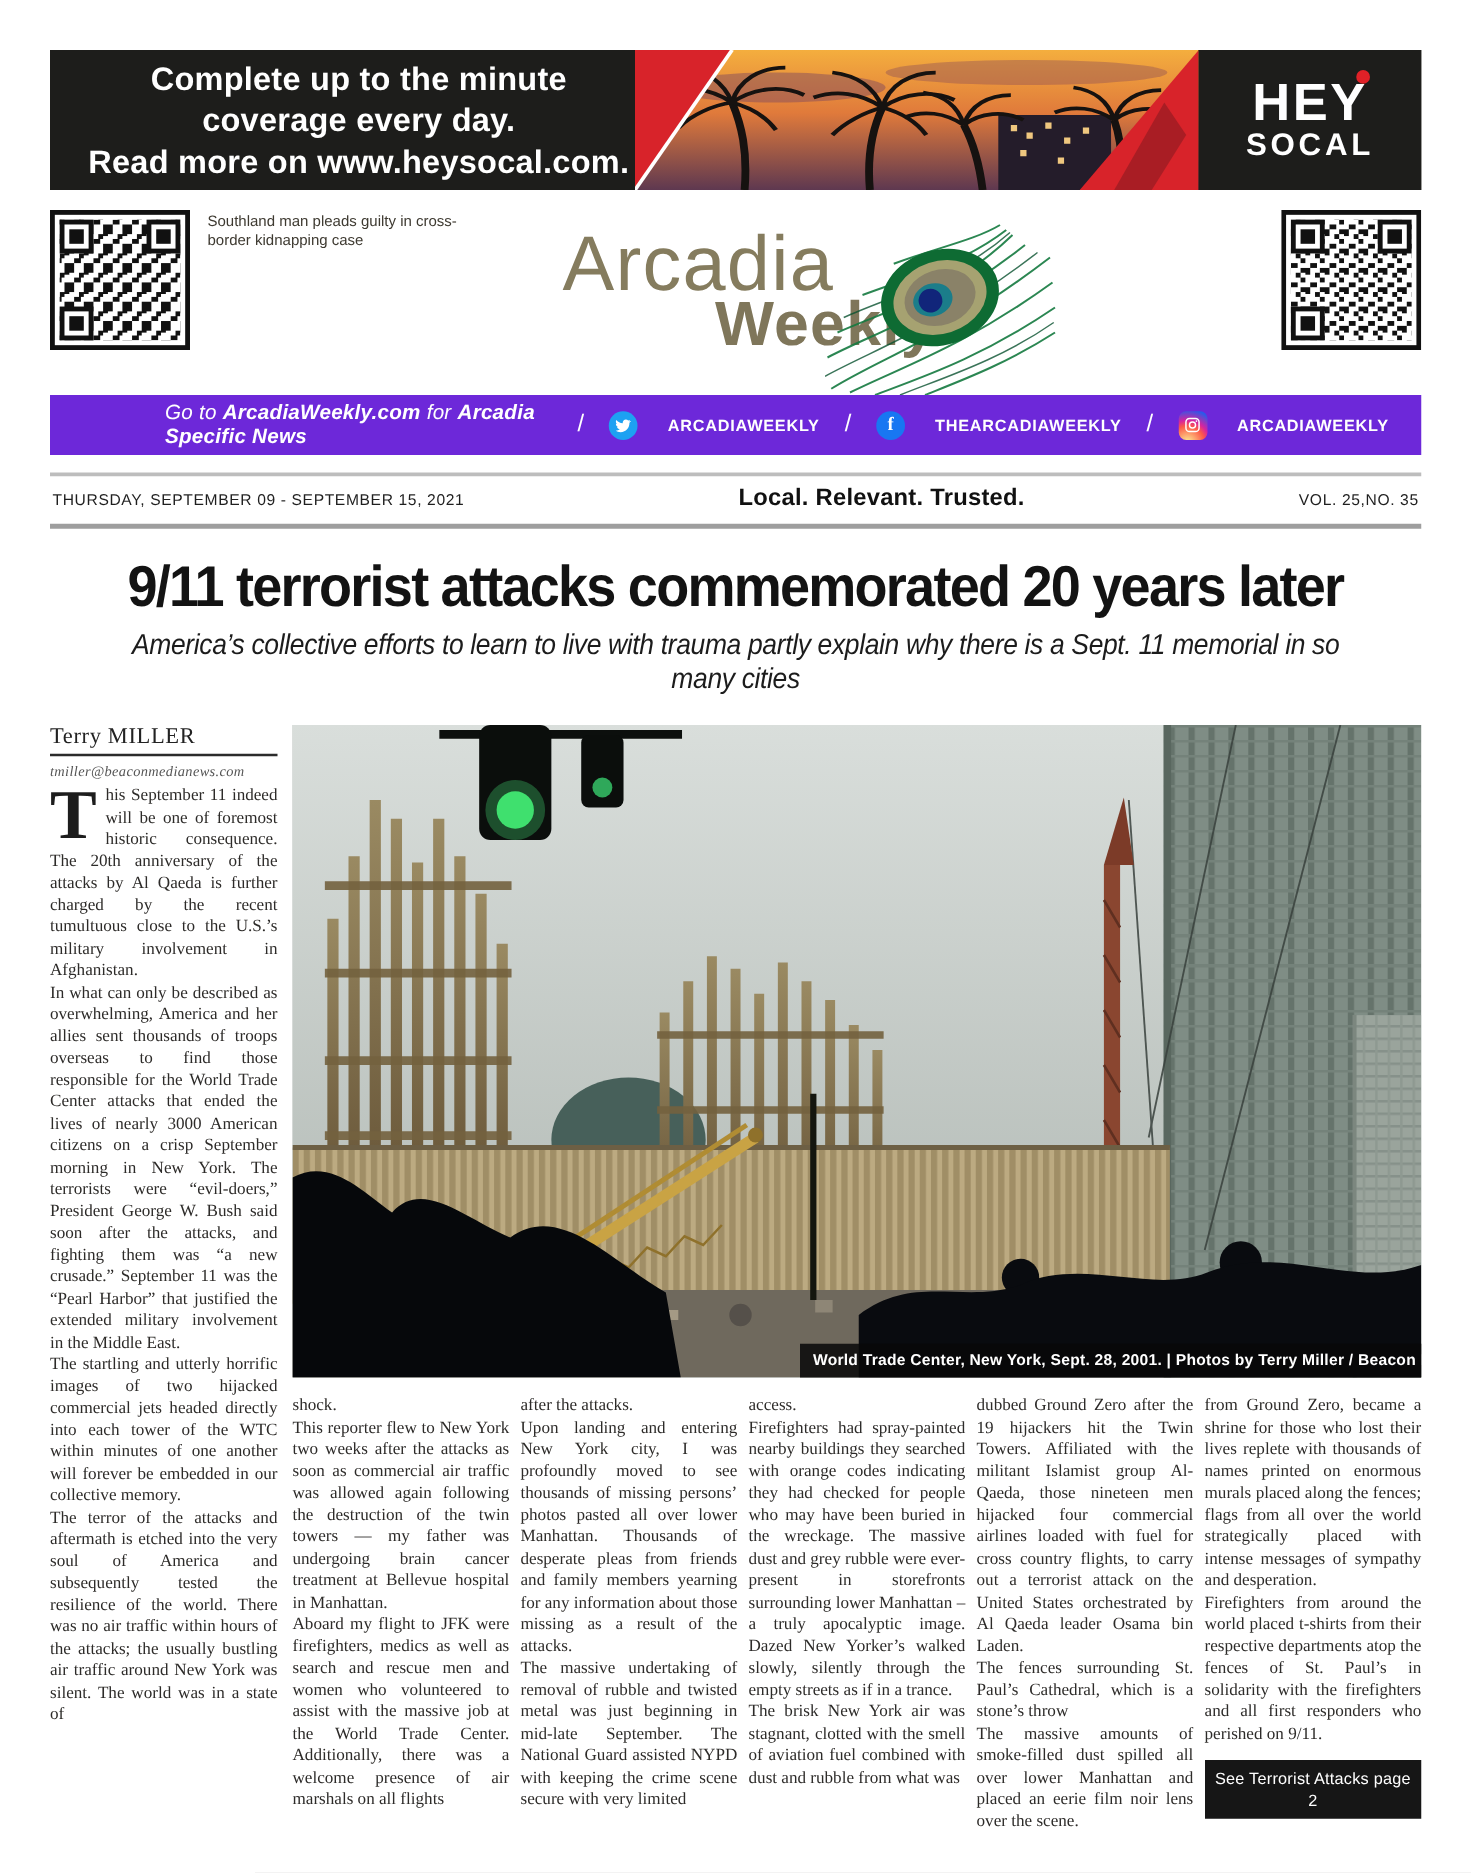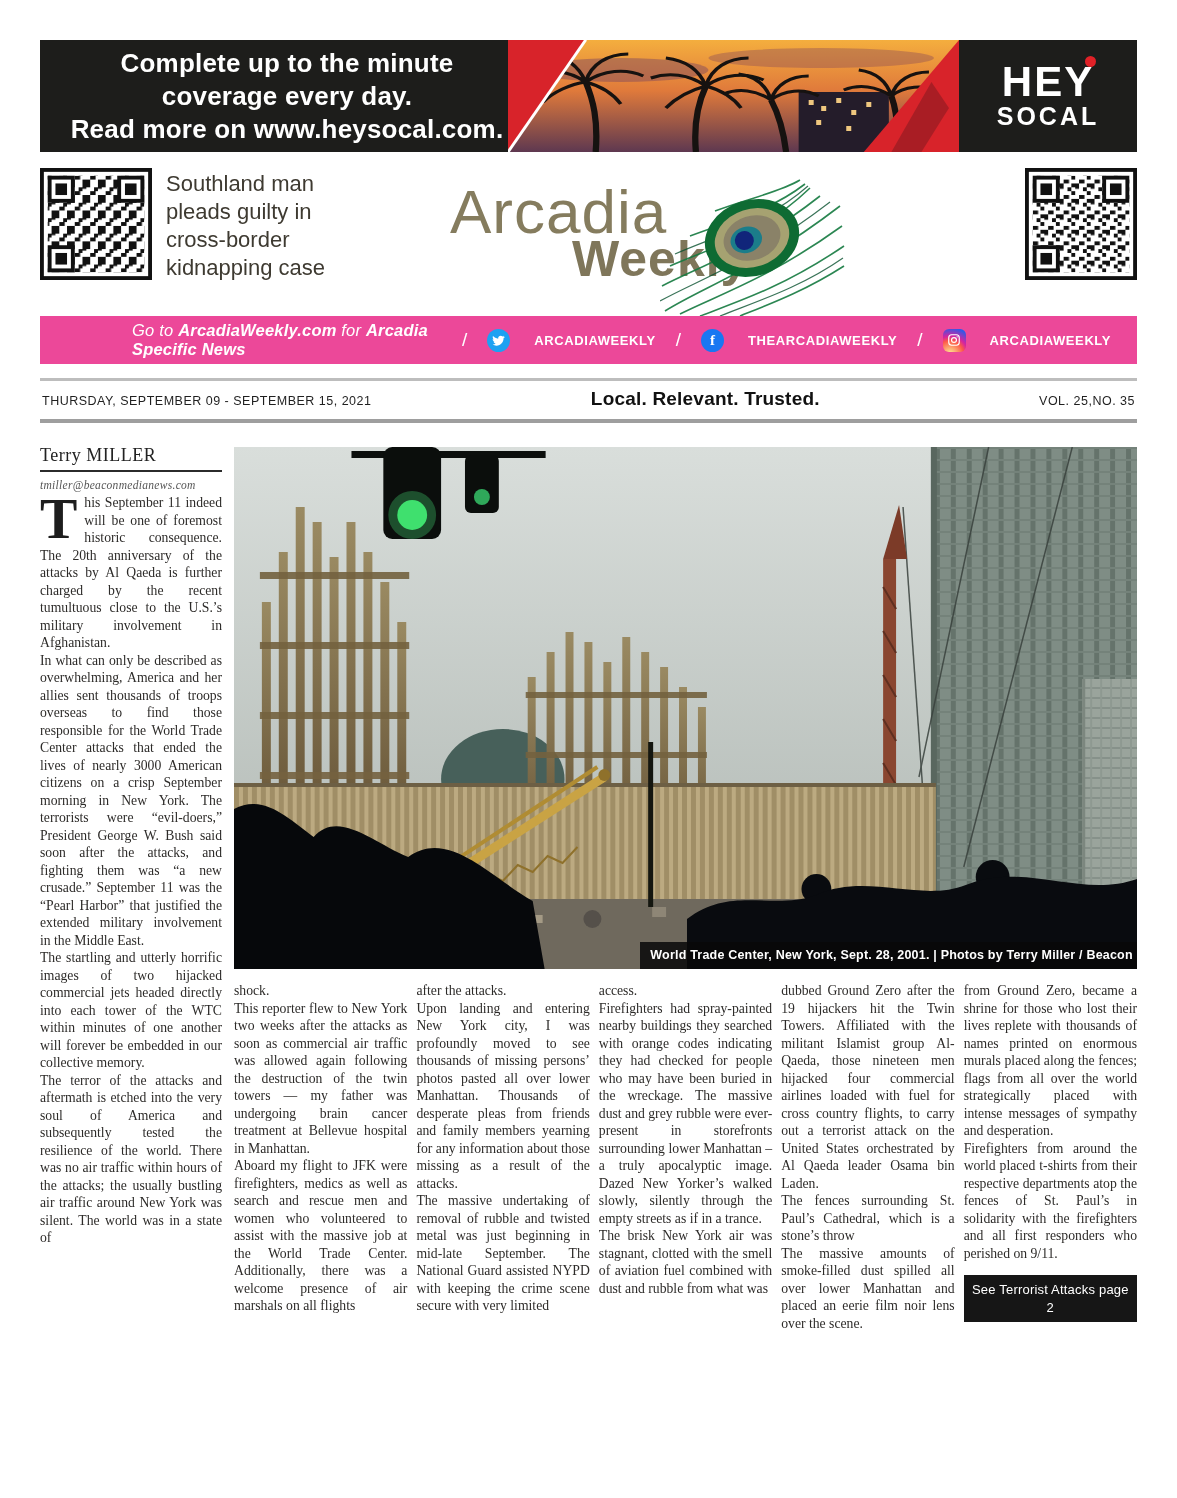--- a/index.html
+++ b/index.html
@@ -19,30 +19,30 @@
   .banner-photo svg { display:block; width:100%; height:100%; }
   .banner-brand { width:178px; position:relative; background:#1d1d1b; display:flex; flex-direction:column; align-items:center; justify-content:center; }
   .brand-hey { color:#ffffff; font-size:42px; font-weight:700; letter-spacing:2px; line-height:40px; position:relative; }
   .brand-dot { position:absolute; top:-6px; right:-2px; width:11px; height:11px; border-radius:50%; background:#e02127; }
   .brand-socal { color:#fff; font-size:25px; font-weight:700; letter-spacing:3px; line-height:28px; }
 
   
   .masthead { display:flex; align-items:flex-start; margin-top:16px; height:140px; }
   .qr { width:112px; height:112px; flex:none; }
   .mast-left { display:flex; width:352px; flex:none; }
-  .mast-left .mast-headline { margin-left:14px; margin-top:2px; font-size:22px; line-height:1.27; color:#3e3a31; width:200px; }
+  .mast-left .mast-headline { margin-left:14px; margin-top:2px; font-size:12px; line-height:1.27; color:#3e3a31; width:200px; }
   .mast-right { display:flex; width:352px; flex:none; justify-content:flex-end; }
   .mast-right .mast-headline { margin-right:14px; margin-top:2px; font-size:18.5px; line-height:1.27; color:#3e3a31; width:215px; text-align:right; }
   .logo-wrap { flex:1; position:relative; height:140px; }
   .logo-arcadia { position:absolute; left:58px; top:8px; font-size:62px; color:#857c5e; letter-spacing:1px; }
   .logo-weekly { position:absolute; left:180px; top:62px; font-size:50px; font-weight:700; color:#7f765a; letter-spacing:1px; }
   .logo-feather { position:absolute; left:268px; top:-2px; }
 
   
-  .social-bar { margin-top:8px; height:48px; background:#ec4899; display:flex; align-items:center; padding:0 26px; color:#fff; }
+  .social-bar { margin-top:8px; height:48px; background:#6d28d9; display:flex; align-items:center; padding:0 26px; color:#fff; }
   .promo { font-style:italic; font-size:16.5px; margin-left:66px; letter-spacing:.2px; }
   .promo b { font-weight:700; }
   .soc-sep { font-size:19px; font-weight:400; margin:0 20px; color:#fff; }
   .soc-item { display:flex; align-items:center; gap:24px; }
   .soc-handle { font-size:13px; font-weight:700; letter-spacing:.6px; }
   .icon-circle { width:23px; height:23px; border-radius:50%; display:flex; align-items:center; justify-content:center; flex:none; }
   .ic-tw { background:#1da1f2; }
   .ic-fb { background:#1877f2; color:#fff; font-weight:700; font-size:15px; font-family:"Liberation Serif",serif; }
   .ic-ig { border-radius:6px; background:radial-gradient(circle at 30% 110%, #fdf497 0%, #fd5949 45%, #d6249f 60%, #285aeb 90%); }
 
@@ -262,20 +262,24 @@
       <span class="soc-handle">ARCADIAWEEKLY</span>
     </div>
   </div>
 
   <div class="dateline">
     <span class="date-range">THURSDAY, SEPTEMBER 09 - SEPTEMBER 15, 2021</span>
     <span class="tagline">Local. Relevant. Trusted.</span>
     <span class="volume">VOL. 25,NO. 35</span>
   </div>
 
+  <div class="headline-block">
+    <h1 class="main-headline">9/11 terrorist attacks commemorated 20 years later</h1><br>
+    <div class="sub-headline">America’s collective efforts to learn to live with trauma partly explain why there is a Sept. 11 memorial in so many cities</div>
+  </div>
 
   <div class="article">
 
     <div class="col col1">
       <div class="byline">
         <div class="byline-author">Terry MILLER</div>
         <div class="byline-email">tmiller@beaconmedianews.com</div>
       </div>
       <p class="body-start"><span class="dropcap">T</span><span>his September 11 indeed will be one of foremost historic consequence. The 20th anniversary of the attacks by Al Qaeda is further charged by the recent tumultuous close to the U.S.’s military involvement in Afghanistan.</span></p>
       <p>In what can only be described as overwhelming, America and her allies sent thousands of troops overseas to find those responsible for the World Trade Center attacks that ended the lives of nearly 3000 American citizens on a crisp September morning in New York. The terrorists were “evil-doers,” President George W. Bush said soon after the attacks, and fighting them was “a new crusade.” September 11 was the “Pearl Harbor” that justified the extended military involvement in the Middle East.</p>

